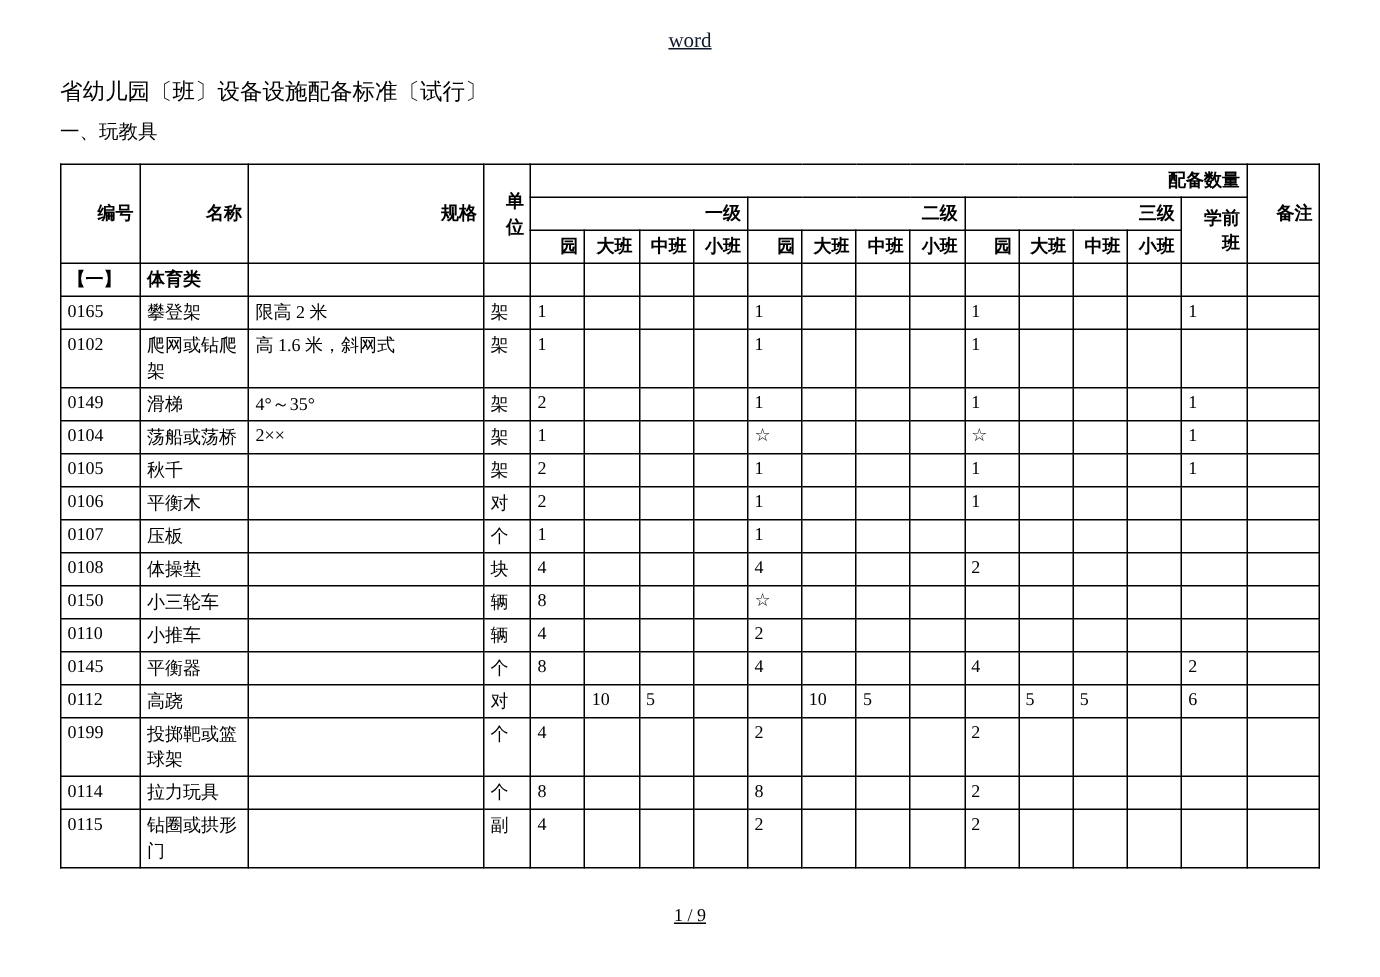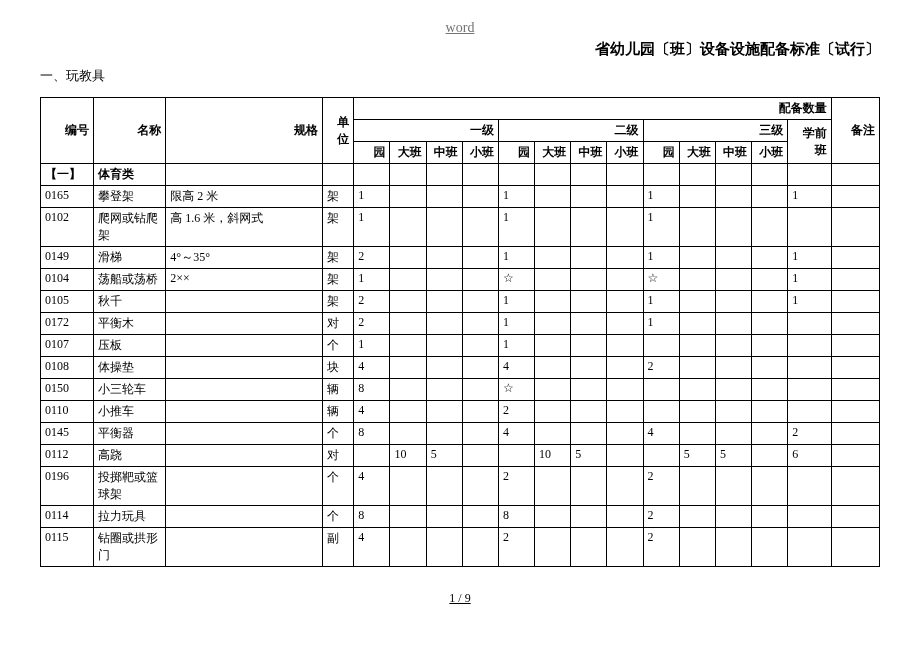--- a/index.html
+++ b/index.html
@@ -7,28 +7,28 @@
       margin: 0;
       padding: 20px 40px;
       font-family: "SimSun", "宋体", serif;
       font-size: 13px;
       background: #fff;
       color: #000;
       width: 920px;
     }
     .doc-header-link {
       text-align: center;
-      color: #737373;
+      color: #0f172a;
       text-decoration: underline;
       font-size: 14px;
-      margin-bottom: 4px;
+      margin-bottom: 16px;
     }
     .doc-title {
-      text-align: right;
-      font-weight: bold;
+      text-align: left;
+      font-weight: normal;
       font-size: 15px;
       margin-bottom: 8px;
     }
     .section-caption {
       font-size: 13px;
       margin-bottom: 12px;
     }
     table {
       border-collapse: collapse;
       width: 100%;
@@ -236,21 +236,21 @@
         <td></td>
         <td></td>
         <td>1</td>
         <td></td>
         <td></td>
         <td></td>
         <td>1</td>
         <td></td>
       </tr>
       <tr>
-        <td>0172</td>
+        <td>0106</td>
         <td>平衡木</td>
         <td></td>
         <td>对</td>
         <td>2</td>
         <td></td>
         <td></td>
         <td></td>
         <td>1</td>
         <td></td>
         <td></td>
@@ -376,21 +376,21 @@
         <td>5</td>
         <td></td>
         <td></td>
         <td>5</td>
         <td>5</td>
         <td></td>
         <td>6</td>
         <td></td>
       </tr>
       <tr>
-        <td>0196</td>
+        <td>0199</td>
         <td>投掷靶或篮球架</td>
         <td></td>
         <td>个</td>
         <td>4</td>
         <td></td>
         <td></td>
         <td></td>
         <td>2</td>
         <td></td>
         <td></td>

